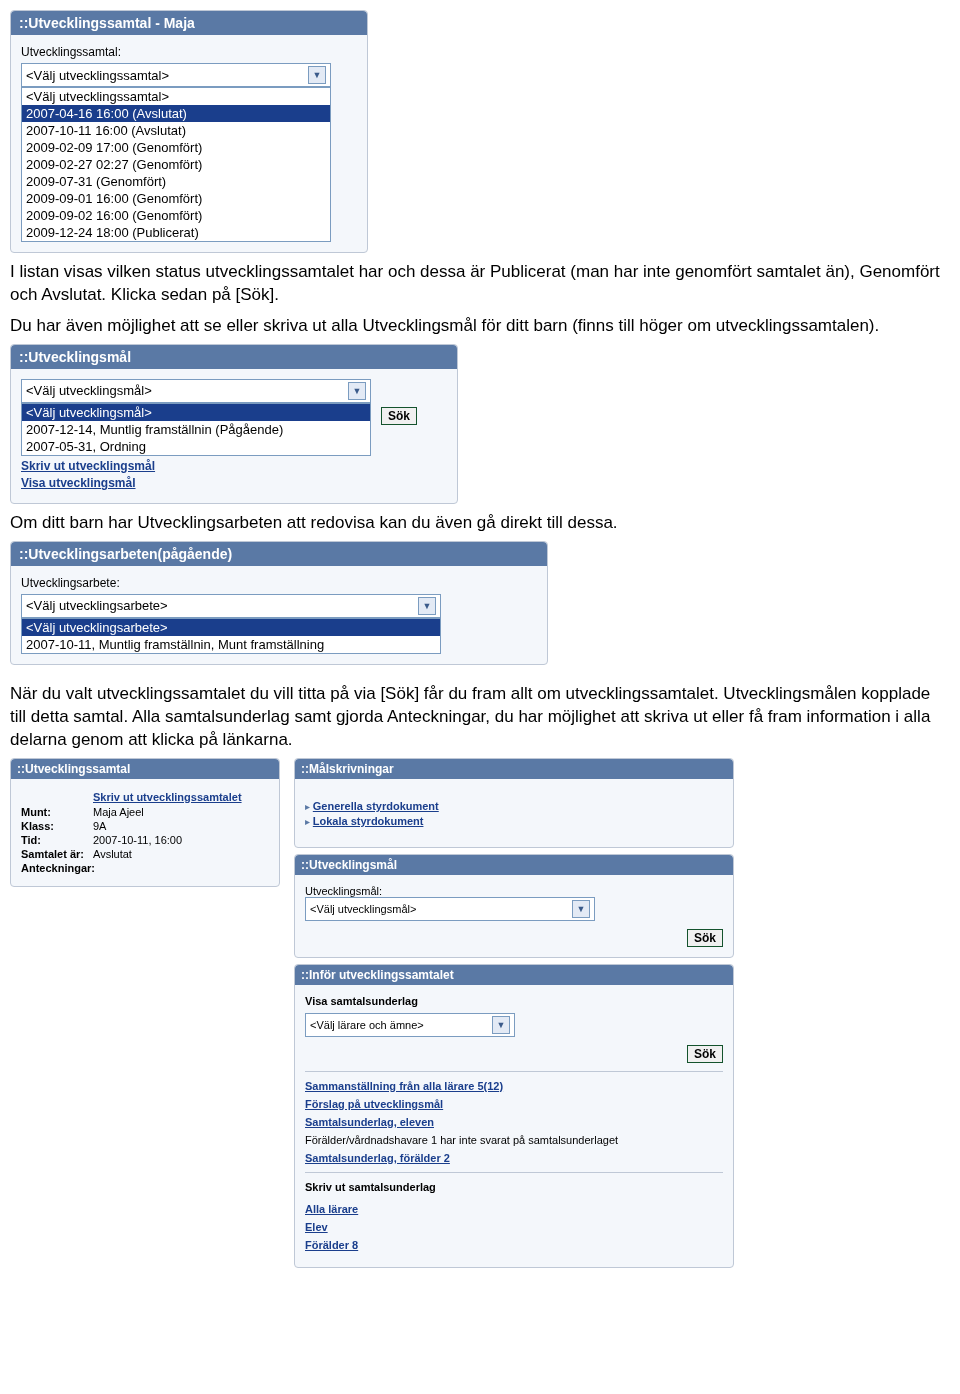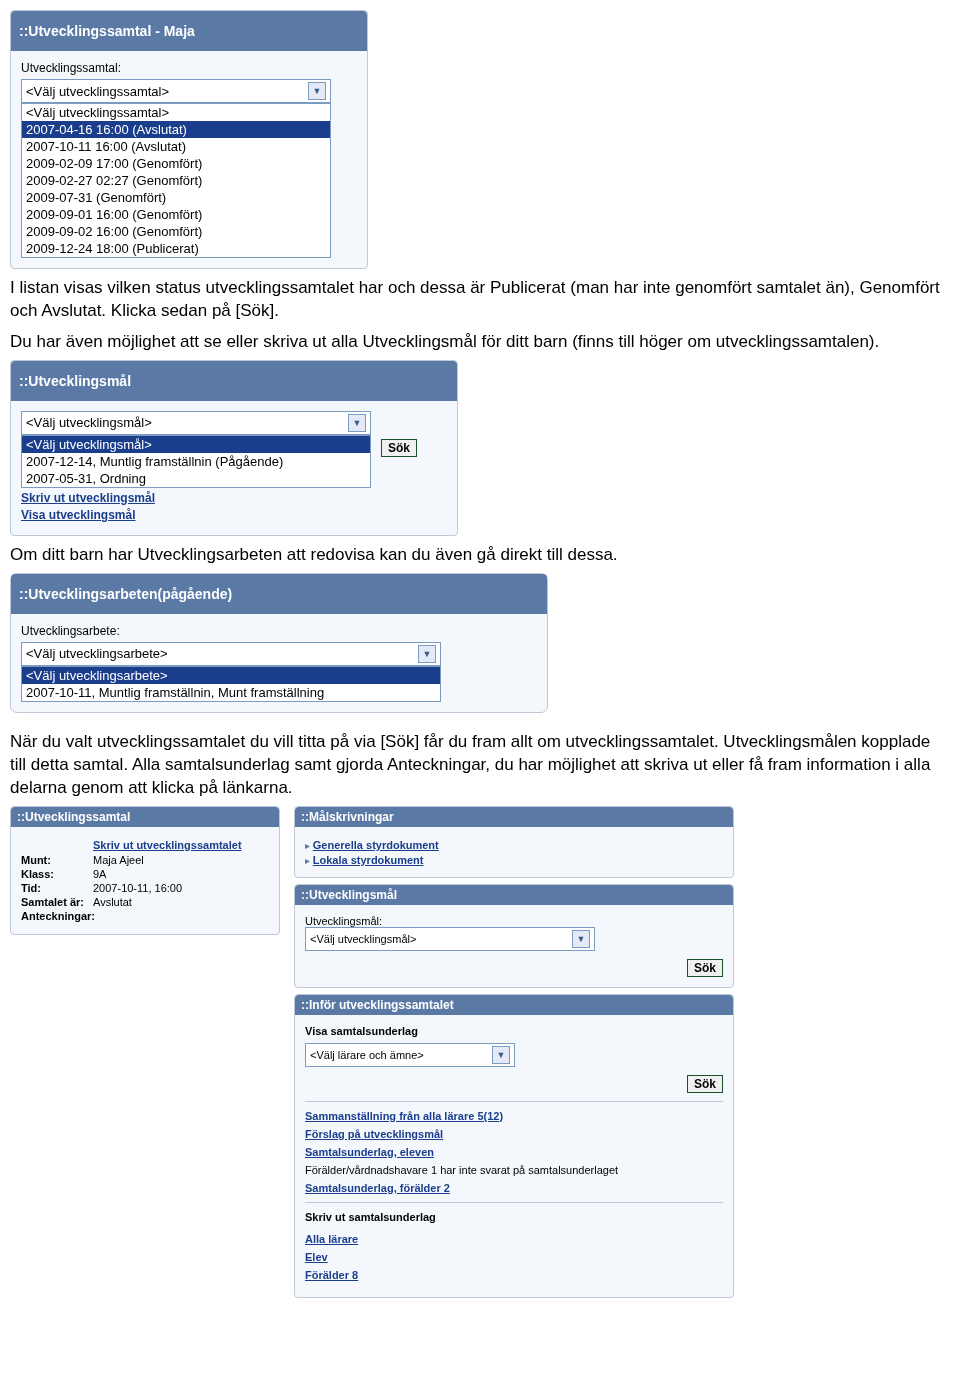--- a/index.html
+++ b/index.html
@@ -15,21 +15,21 @@
     border: 1px solid #bfc8d6;
     background: #f4f7fb;
     border-radius: 4px;
     margin-bottom: 6px;
   }
   .panel-header {
     background: #5a79a5;
     color: #fff;
     font-weight: bold;
     font-size: 14px;
-    padding: 12px 8px;
+    padding: 4px 8px;
     border-radius: 4px 4px 0 0;
   }
   .panel-body {
     padding: 10px;
   }
   .label-text {
     font-size: 12px;
     margin-bottom: 4px;
   }
   .select-box {
@@ -164,21 +164,21 @@
       </div>
       <span class="btn" style="margin-top:28px;">Sök</span>
     </div>
     <a class="link">Skriv ut utvecklingsmål</a>
     <a class="link">Visa utvecklingsmål</a>
   </div>
 </div>
 
 <p class="body-text">Om ditt barn har Utvecklingsarbeten att redovisa kan du även gå direkt till dessa.</p>
 
-<div class="panel" style="width:536px;border-radius:7px;">
+<div class="panel" style="width:536px;">
   <div class="panel-header">::Utvecklingsarbeten(pågående)</div>
   <div class="panel-body">
     <div class="label-text">Utvecklingsarbete:</div>
     <div class="select-box wide">
       <span>&lt;Välj utvecklingsarbete&gt;</span>
       <span class="select-arrow">▼</span>
     </div>
     <div class="dropdown-list" style="width:418px;">
       <div class="opt selected">&lt;Välj utvecklingsarbete&gt;</div>
       <div class="opt">2007-10-11, Muntlig framställnin, Munt framställning</div>
@@ -216,21 +216,21 @@
         <div class="meta-row">
             <span class="k">Anteckningar:</span>
           </div>
       </div>
     </div>
   </div>
 
   <div class="right-col">
     <div class="panel">
       <div class="small-header">::Målskrivningar</div>
-      <div class="panel-body" style="padding:10px 10px;">
+      <div class="panel-body" style="padding:19px 10px;">
         <span class="tri"></span><a class="plain-link">Generella styrdokument</a><br>
         <span class="tri"></span><a class="plain-link">Lokala styrdokument</a>
       </div>
     </div>
 
     <div class="panel">
       <div class="small-header">::Utvecklingsmål</div>
       <div class="panel-body">
         <div class="subtle-text">Utvecklingsmål:</div>
         <div class="select-box" style="width:280px;font-size:11px;">

